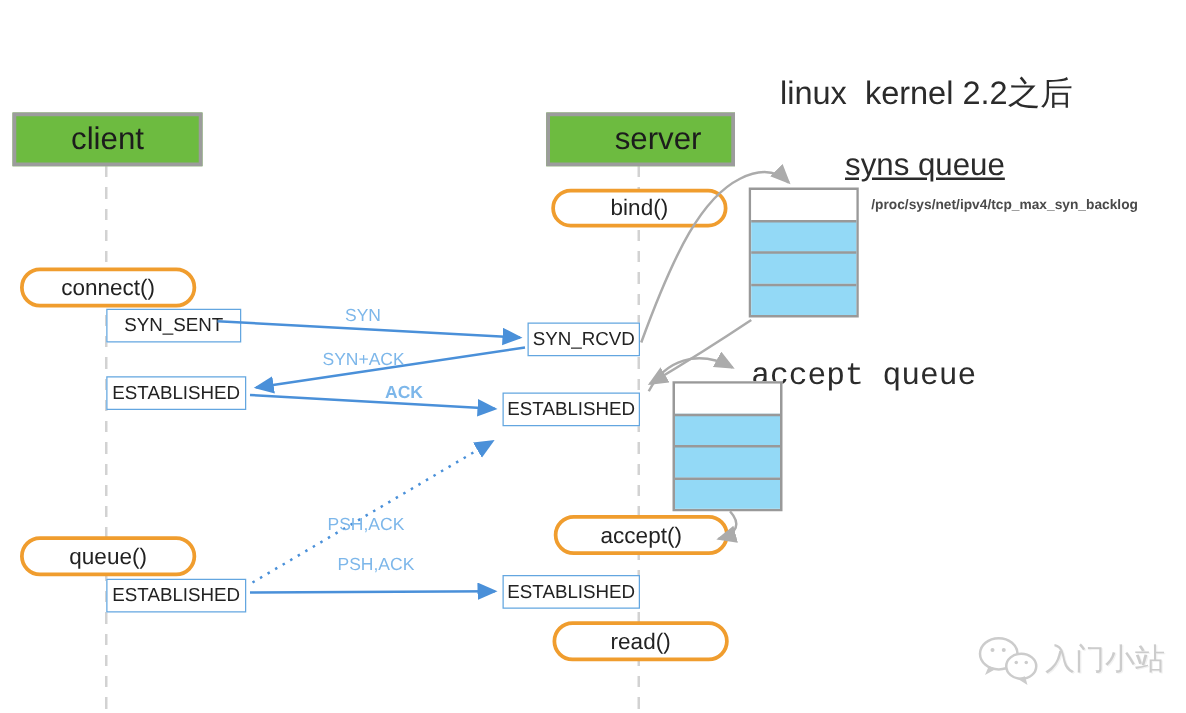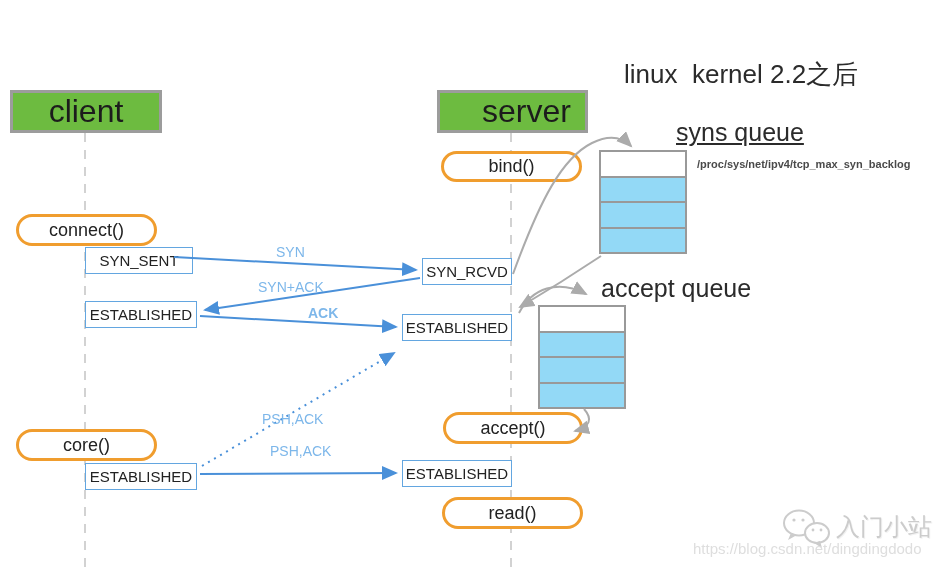--- a/index.html
+++ b/index.html
@@ -21,21 +21,21 @@
     background:repeating-linear-gradient(to bottom,#d2d2d2 0 9px,transparent 9px 17px);
     z-index:1;
   }
 
   
   .lane{
     position:absolute;
     background:var(--lane-green,#6dbb40);
     border:3px solid var(--lane-border,#9c9c9c);
     display:flex;align-items:center;justify-content:center;
-    font-size:32px;color:#1c1c1c;
+    font-size:25px;color:#1c1c1c;
     z-index:4;box-sizing:border-box;
   }
 
   
   .call{
     position:absolute;
     background:#ffffff;
     border:3px solid var(--call-orange,#f09d2e);
     border-radius:18px;
     display:flex;align-items:center;justify-content:center;
@@ -129,21 +129,21 @@
     <span>read()</span>
   </div>
   <div class="call" style="left:443px;top:412px;width:140px;height:32px;">
     <span>accept()</span>
   </div>
 
   <div class="call" style="left:16px;top:214px;width:141px;height:32px;">
     <span>connect()</span>
   </div>
   <div class="call" style="left:16px;top:429px;width:141px;height:32px;">
-    <span>core()</span>
+    <span>queue()</span>
   </div>
 
   <div class="state" style="left:85px;top:247px;width:108px;height:27px;">
     <span>SYN_SENT</span>
   </div>
   <div class="state" style="left:422px;top:258px;width:90px;height:27px;">
     <span>SYN_RCVD</span>
   </div>
   <div class="state" style="left:85px;top:301px;width:112px;height:27px;">
     <span>ESTABLISHED</span>
@@ -160,21 +160,21 @@
 
   <div class="queue-title" style="left:676px;top:118px;text-decoration:underline;">syns queue</div>
   <div class="queue" style="left:599px;top:150px;width:88px;height:104px;">
       <div class="queue-cell empty"></div>
       <div class="queue-cell filled"></div>
       <div class="queue-cell filled"></div>
       <div class="queue-cell filled"></div>
     </div>
   <div class="queue-note" style="left:697px;top:158px;font-weight:bold;">/proc/sys/net/ipv4/tcp_max_syn_backlog</div>
 
-  <div class="queue-title" style="left:601px;top:274px;">accept queue</div>
+  <div class="queue-title" style="left:601px;top:286px;font-family:Liberation Mono, monospace;">accept queue</div>
   <div class="queue" style="left:538px;top:305px;width:88px;height:104px;">
       <div class="queue-cell empty"></div>
       <div class="queue-cell filled"></div>
       <div class="queue-cell filled"></div>
       <div class="queue-cell filled"></div>
     </div>
 
   <div class="msg-label" style="left:276px;top:244px;">SYN</div>
   <div class="msg-label" style="left:258px;top:279px;">SYN+ACK</div>
   <div class="msg-label" style="left:308px;top:305px;font-weight:bold;">ACK</div>
@@ -214,15 +214,14 @@
     <ellipse cx="18" cy="16" rx="15" ry="12.5" class="wm-stroke"></ellipse>
     <path d="M10,26 L7,33 L16,28 Z" class="wm-stroke" style="stroke:none;fill:#cccccc;"></path>
     <circle cx="13" cy="13" r="1.6" fill="#cccccc"></circle>
     <circle cx="22" cy="13" r="1.6" fill="#cccccc"></circle>
     <ellipse cx="36" cy="26" rx="12" ry="10" class="wm-stroke"></ellipse>
     <path d="M39,34 L41,41 L33,36 Z" class="wm-stroke" style="stroke:none;fill:#cccccc;"></path>
     <circle cx="32" cy="23" r="1.4" fill="#cccccc"></circle>
     <circle cx="40" cy="23" r="1.4" fill="#cccccc"></circle>
   </svg>
   <div class="wm-name">入门小站</div>
-  <div class="wm-url">https://blog.csdn.net/dingdingdodo</div>
 
 </div>
 
 </body></html>

